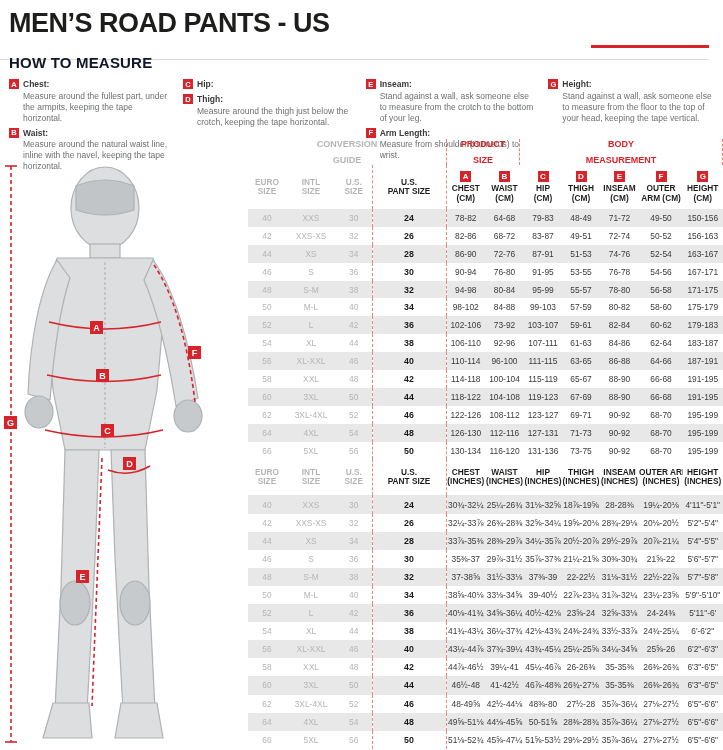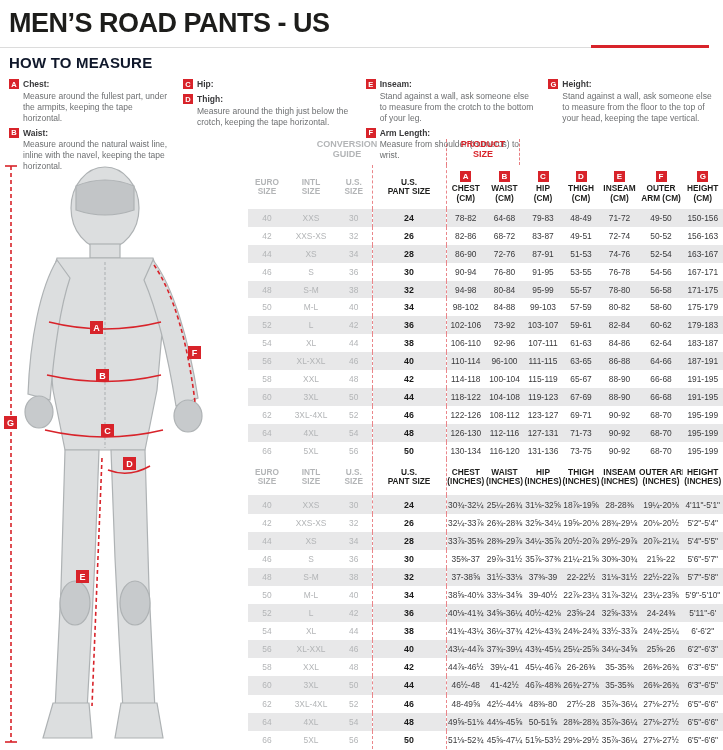--- a/index.html
+++ b/index.html
@@ -4,21 +4,21 @@
 <style>
   * { margin:0; padding:0; box-sizing:border-box; }
   html,body { width:723px; height:750px; }
   body {
     font-family:"Liberation Sans", sans-serif;
     background:#fff; color:#2b2b2b; position:relative; overflow:hidden;
   }
   .page { position:absolute; inset:0; }
 
   
-  .hdr { position:absolute; top:0; left:0; right:14px; height:48px; border-bottom:1px solid #dcdcdc; }
+  .hdr { position:absolute; top:0; left:0; right:14px; height:60px; border-bottom:1px solid #dcdcdc; }
   .title { position:absolute; left:9px; top:8px; font-size:27px; font-weight:800; letter-spacing:-.5px; color:#1d1d1b; }
   .size-guide { position:absolute; right:4px; top:13px; font-size:19px; font-weight:700; color:#1d1d1b; letter-spacing:-.3px; }
   .size-guide-underline { position:absolute; right:0; top:45px; width:118px; height:3px; background:var(--red); }
 
   :root { --red:#d8232a; --gray-txt:#b3b5b7; --cell:#3a3a3c; --stripe:#e8e8e9; }
 
   
   .htm { position:absolute; top:54px; left:9px; right:6px; }
   .htm-title { font-size:15px; font-weight:800; color:#0f172a; letter-spacing:.2px; margin-bottom:8px; }
   .m-cols { display:flex; gap:14px; }
@@ -29,21 +29,21 @@
   .badge { display:inline-flex; width:10px; height:10px; background:var(--red); color:#fff;
            font-size:7.5px; font-weight:700; align-items:center; justify-content:center; flex:0 0 auto; }
   .m-text { padding-left:14px; }
 
   
   .figure-wrap { position:absolute; left:2px; top:158px; width:243px; height:592px; }
 
   
   .tbl-wrap { position:absolute; left:248px; top:139px; width:475px; }
   .grp-row { display:flex; height:26px; }
-  .grp-cell { display:flex; flex-direction:column; justify-content:flex-start; text-align:center;
+  .grp-cell { display:flex; flex-direction:column; justify-content:space-between; text-align:center;
               font-size:9px; font-weight:700; line-height:1.15; }
   .grp-conversion { width:198px; color:var(--gray-txt); }
   .grp-product { width:74px; color:var(--red); border-left:1px dashed rgba(216,35,42,.6); border-right:1px dashed rgba(216,35,42,.6); }
   .grp-body { width:203px; color:var(--red); border-right:1px dashed rgba(216,35,42,.6); }
   table { border-collapse:collapse; table-layout:fixed; width:475px; }
   th, td { padding:0; text-align:center; vertical-align:middle; overflow:hidden; white-space:nowrap; }
   thead th { font-size:8.3px; font-weight:700; line-height:1.12; color:#1d1d1b;margin-top:48px; }
   thead .conv-h { color:var(--gray-txt); }
   .t-cm thead th { height:44px; }
   .t-in thead th { height:36px; }
@@ -201,20 +201,24 @@
   <div class="tbl-wrap">
     <div class="grp-row">
       <div class="grp-cell grp-conversion" id="grp-conversion">
           <div>CONVERSION</div>
           <div>GUIDE</div>
         </div>
       <div class="grp-cell grp-product" id="grp-product">
           <div>PRODUCT</div>
           <div>SIZE</div>
         </div>
+      <div class="grp-cell grp-body" id="grp-body">
+          <div>BODY</div>
+          <div>MEASUREMENT</div>
+        </div>
     </div>
     <table class="t-cm" id="cm-table">
         <colgroup>
           <col style="width: 38px;">
           <col style="width: 50px;">
           <col style="width: 36px;">
           <col style="width: 74px;">
           <col style="width: 39px;">
           <col style="width: 39px;">
           <col style="width: 38px;">

